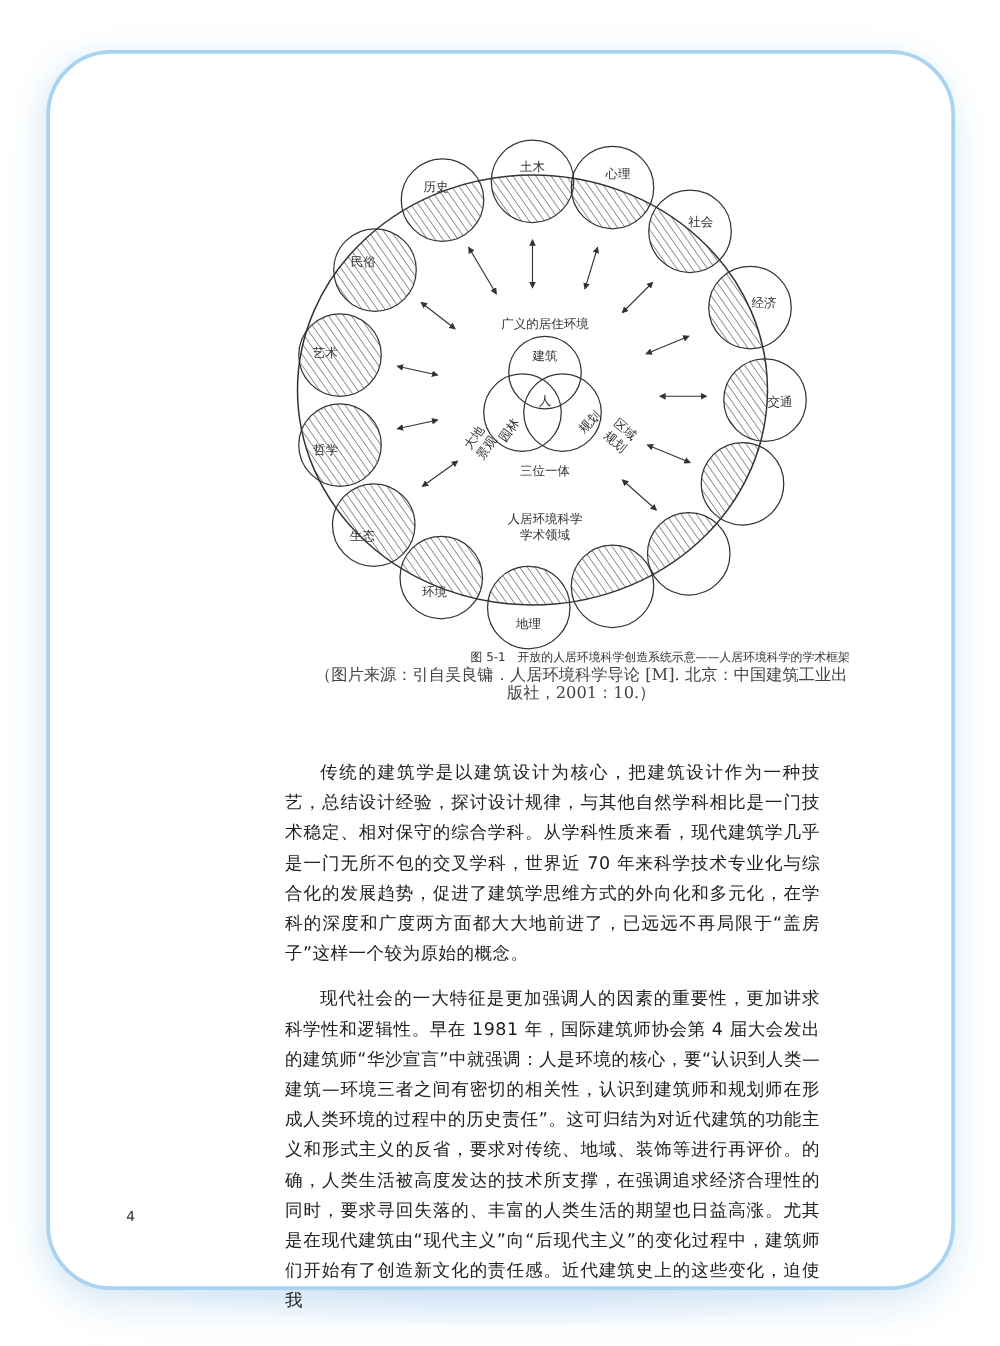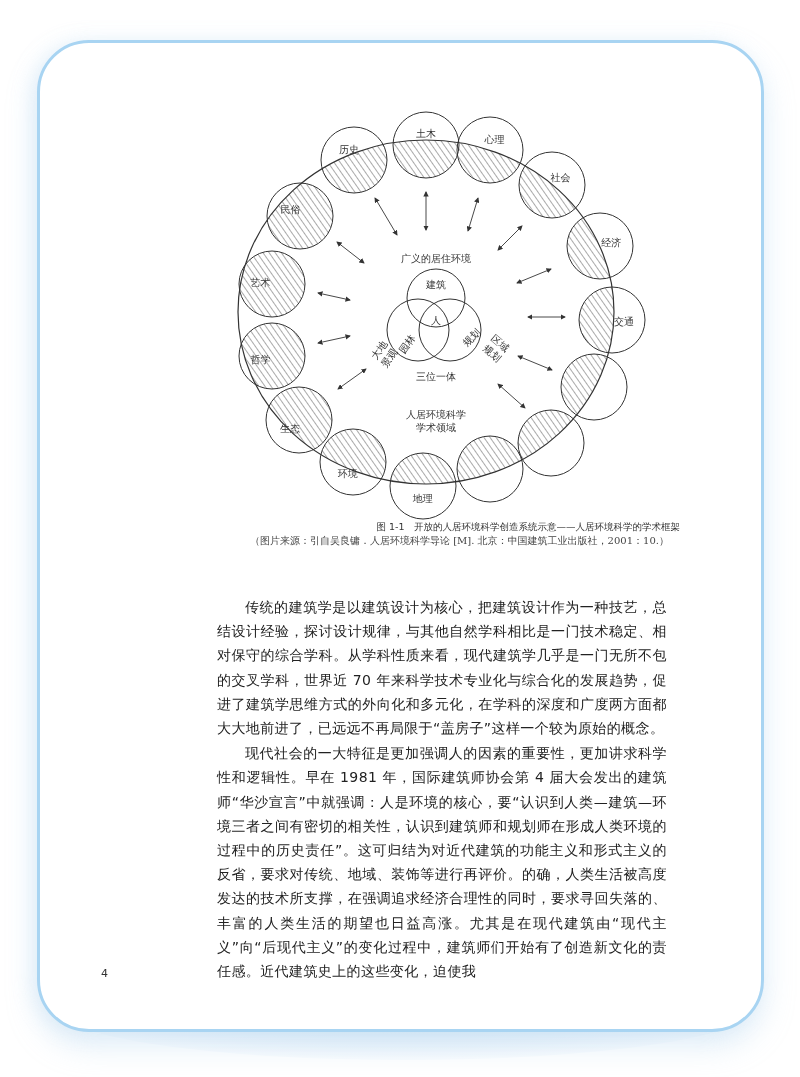--- a/index.html
+++ b/index.html
@@ -16,27 +16,27 @@
     position:absolute; left:37px; top:40px; width:721px; height:986px;
     border:3px solid #a8d4f2; border-radius:52px; background:#ffffff;
     box-shadow: 0 14px 30px rgba(170,205,235,0.35), -6px 0 18px rgba(210,228,245,0.35);
   }
   .figure { position:absolute; left:0; top:0; width:800px; height:520px; }
   .figure svg { position:absolute; left:0; top:0; }
   .caption {
     position:absolute; left:250px; top:520px; width:430px; text-align:right;
     font-family: "DejaVu Sans", "Liberation Sans", sans-serif; font-size:9.5px; color:#333; line-height:14px;
   }
-  .caption .src { font-family:"DejaVu Serif", serif; font-size:10px; color:#444; text-align:left; }
+  .caption .src { font-family:"DejaVu Serif", serif; font-size:13px; color:#444; text-align:center; }
   .body-text {
     position:absolute; left:216px; top:594px; width:452px;
     font-family: "DejaVu Sans", "Liberation Sans", sans-serif; font-size:14px; line-height:24.2px; color:#222;
     text-align:justify; letter-spacing:0.4px;
   }
-  .body-text p { margin:1px; text-indent:2em; }
+  .body-text p { margin:12px; text-indent:2em; }
   .page-num {
     position:absolute; left:101px; top:967px;
     font-family: "DejaVu Sans", sans-serif; font-size:11px; color:#333;
   }
   .lbl { font-family:"DejaVu Serif","Liberation Serif",serif; font-size:10px; fill:#333; text-anchor:middle; }
 </style>
 </head>
 <body>
 
 <div class="shadow"></div>
@@ -163,21 +163,21 @@
     <text class="lbl" x="392" y="360" transform="rotate(-55 392 360)">景观</text>
     <text class="lbl" x="498" y="346" transform="rotate(40 498 346)">区域</text>
     <text class="lbl" x="490" y="356" transform="rotate(40 490 356)">规划</text>
     <text class="lbl" x="436" y="380">三位一体</text>
     <text class="lbl" x="436" y="418">人居环境科学</text>
     <text class="lbl" x="436" y="431">学术领域</text>
   </svg>
 </div>
 
 <div class="caption">
-  <div>图 1-1　开放的人居环境科学创造系统示意——人居环境科学的学术框架</div>
+  <div>图 5-1　开放的人居环境科学创造系统示意——人居环境科学的学术框架</div>
   <div class="src">（图片来源：引自吴良镛．人居环境科学导论 [M]. 北京：中国建筑工业出版社，2001：10.）</div>
 </div>
 
 <div class="body-text">
   <p>传统的建筑学是以建筑设计为核心，把建筑设计作为一种技艺，总结设计经验，探讨设计规律，与其他自然学科相比是一门技术稳定、相对保守的综合学科。从学科性质来看，现代建筑学几乎是一门无所不包的交叉学科，世界近 70 年来科学技术专业化与综合化的发展趋势，促进了建筑学思维方式的外向化和多元化，在学科的深度和广度两方面都大大地前进了，已远远不再局限于“盖房子”这样一个较为原始的概念。</p>
   <p>现代社会的一大特征是更加强调人的因素的重要性，更加讲求科学性和逻辑性。早在 1981 年，国际建筑师协会第 4 届大会发出的建筑师“华沙宣言”中就强调：人是环境的核心，要“认识到人类—建筑—环境三者之间有密切的相关性，认识到建筑师和规划师在形成人类环境的过程中的历史责任”。这可归结为对近代建筑的功能主义和形式主义的反省，要求对传统、地域、装饰等进行再评价。的确，人类生活被高度发达的技术所支撑，在强调追求经济合理性的同时，要求寻回失落的、丰富的人类生活的期望也日益高涨。尤其是在现代建筑由“现代主义”向“后现代主义”的变化过程中，建筑师们开始有了创造新文化的责任感。近代建筑史上的这些变化，迫使我</p>
 </div>
 
 <div class="page-num">4</div>
 

